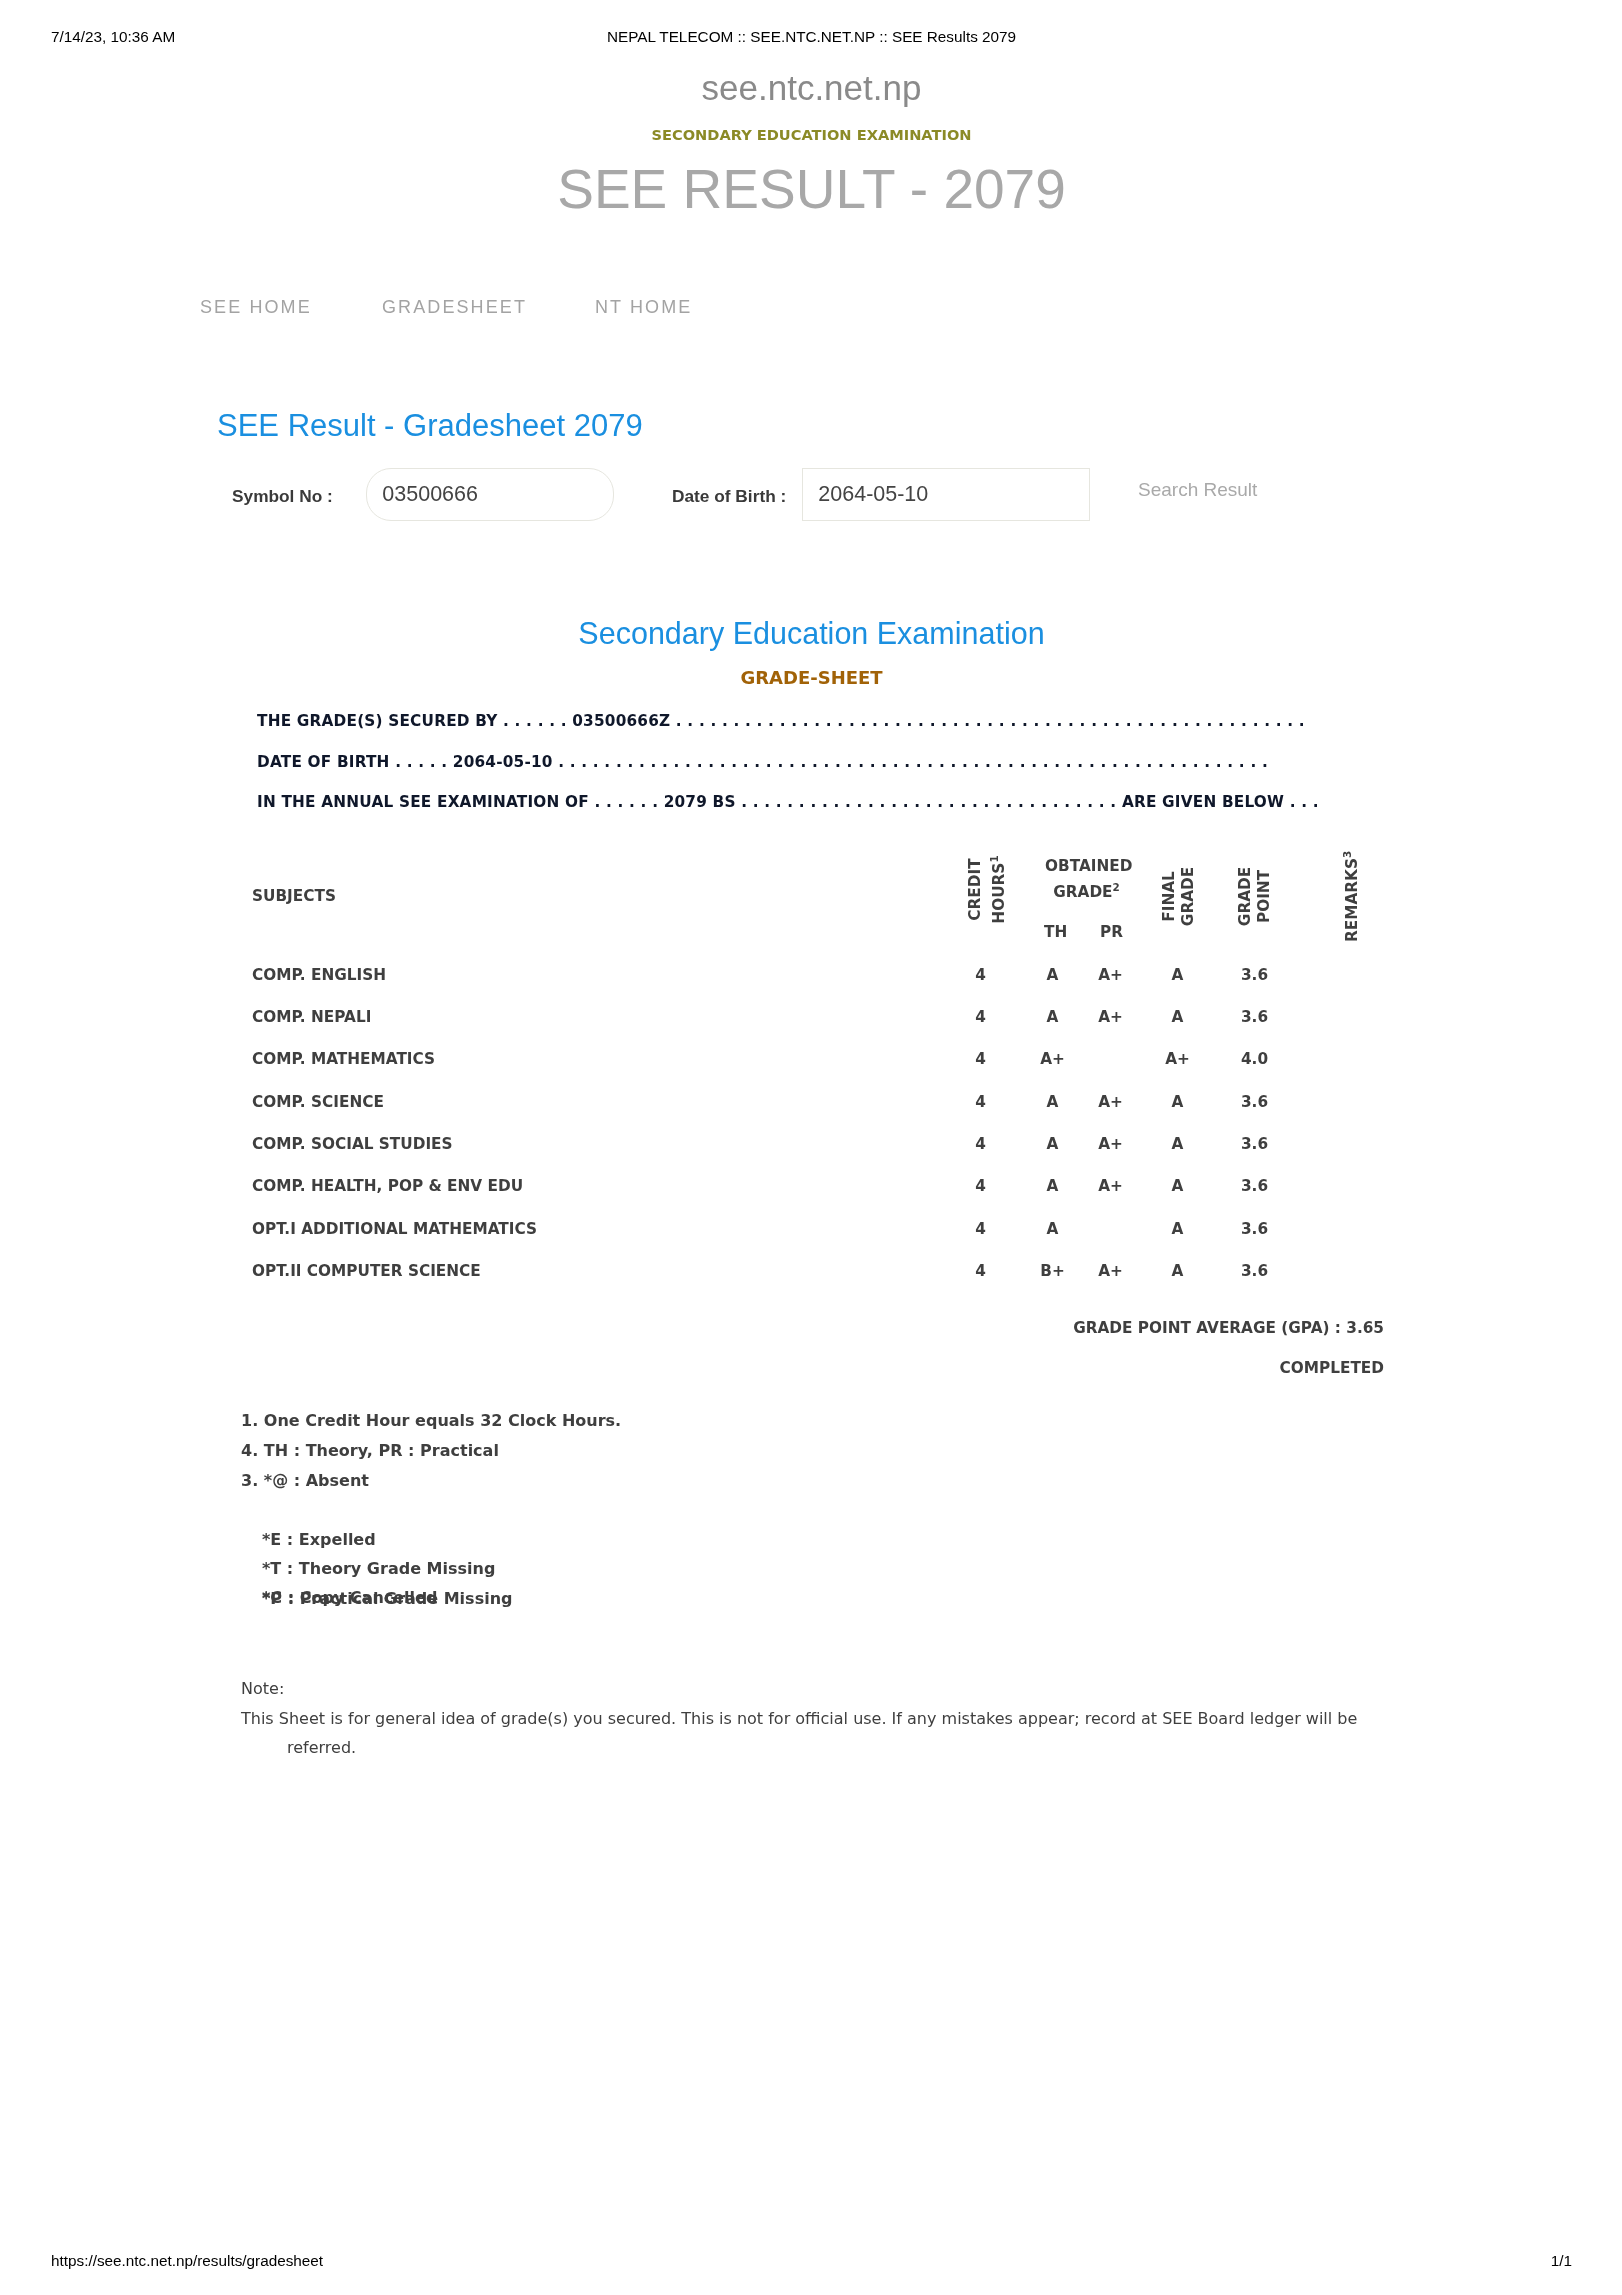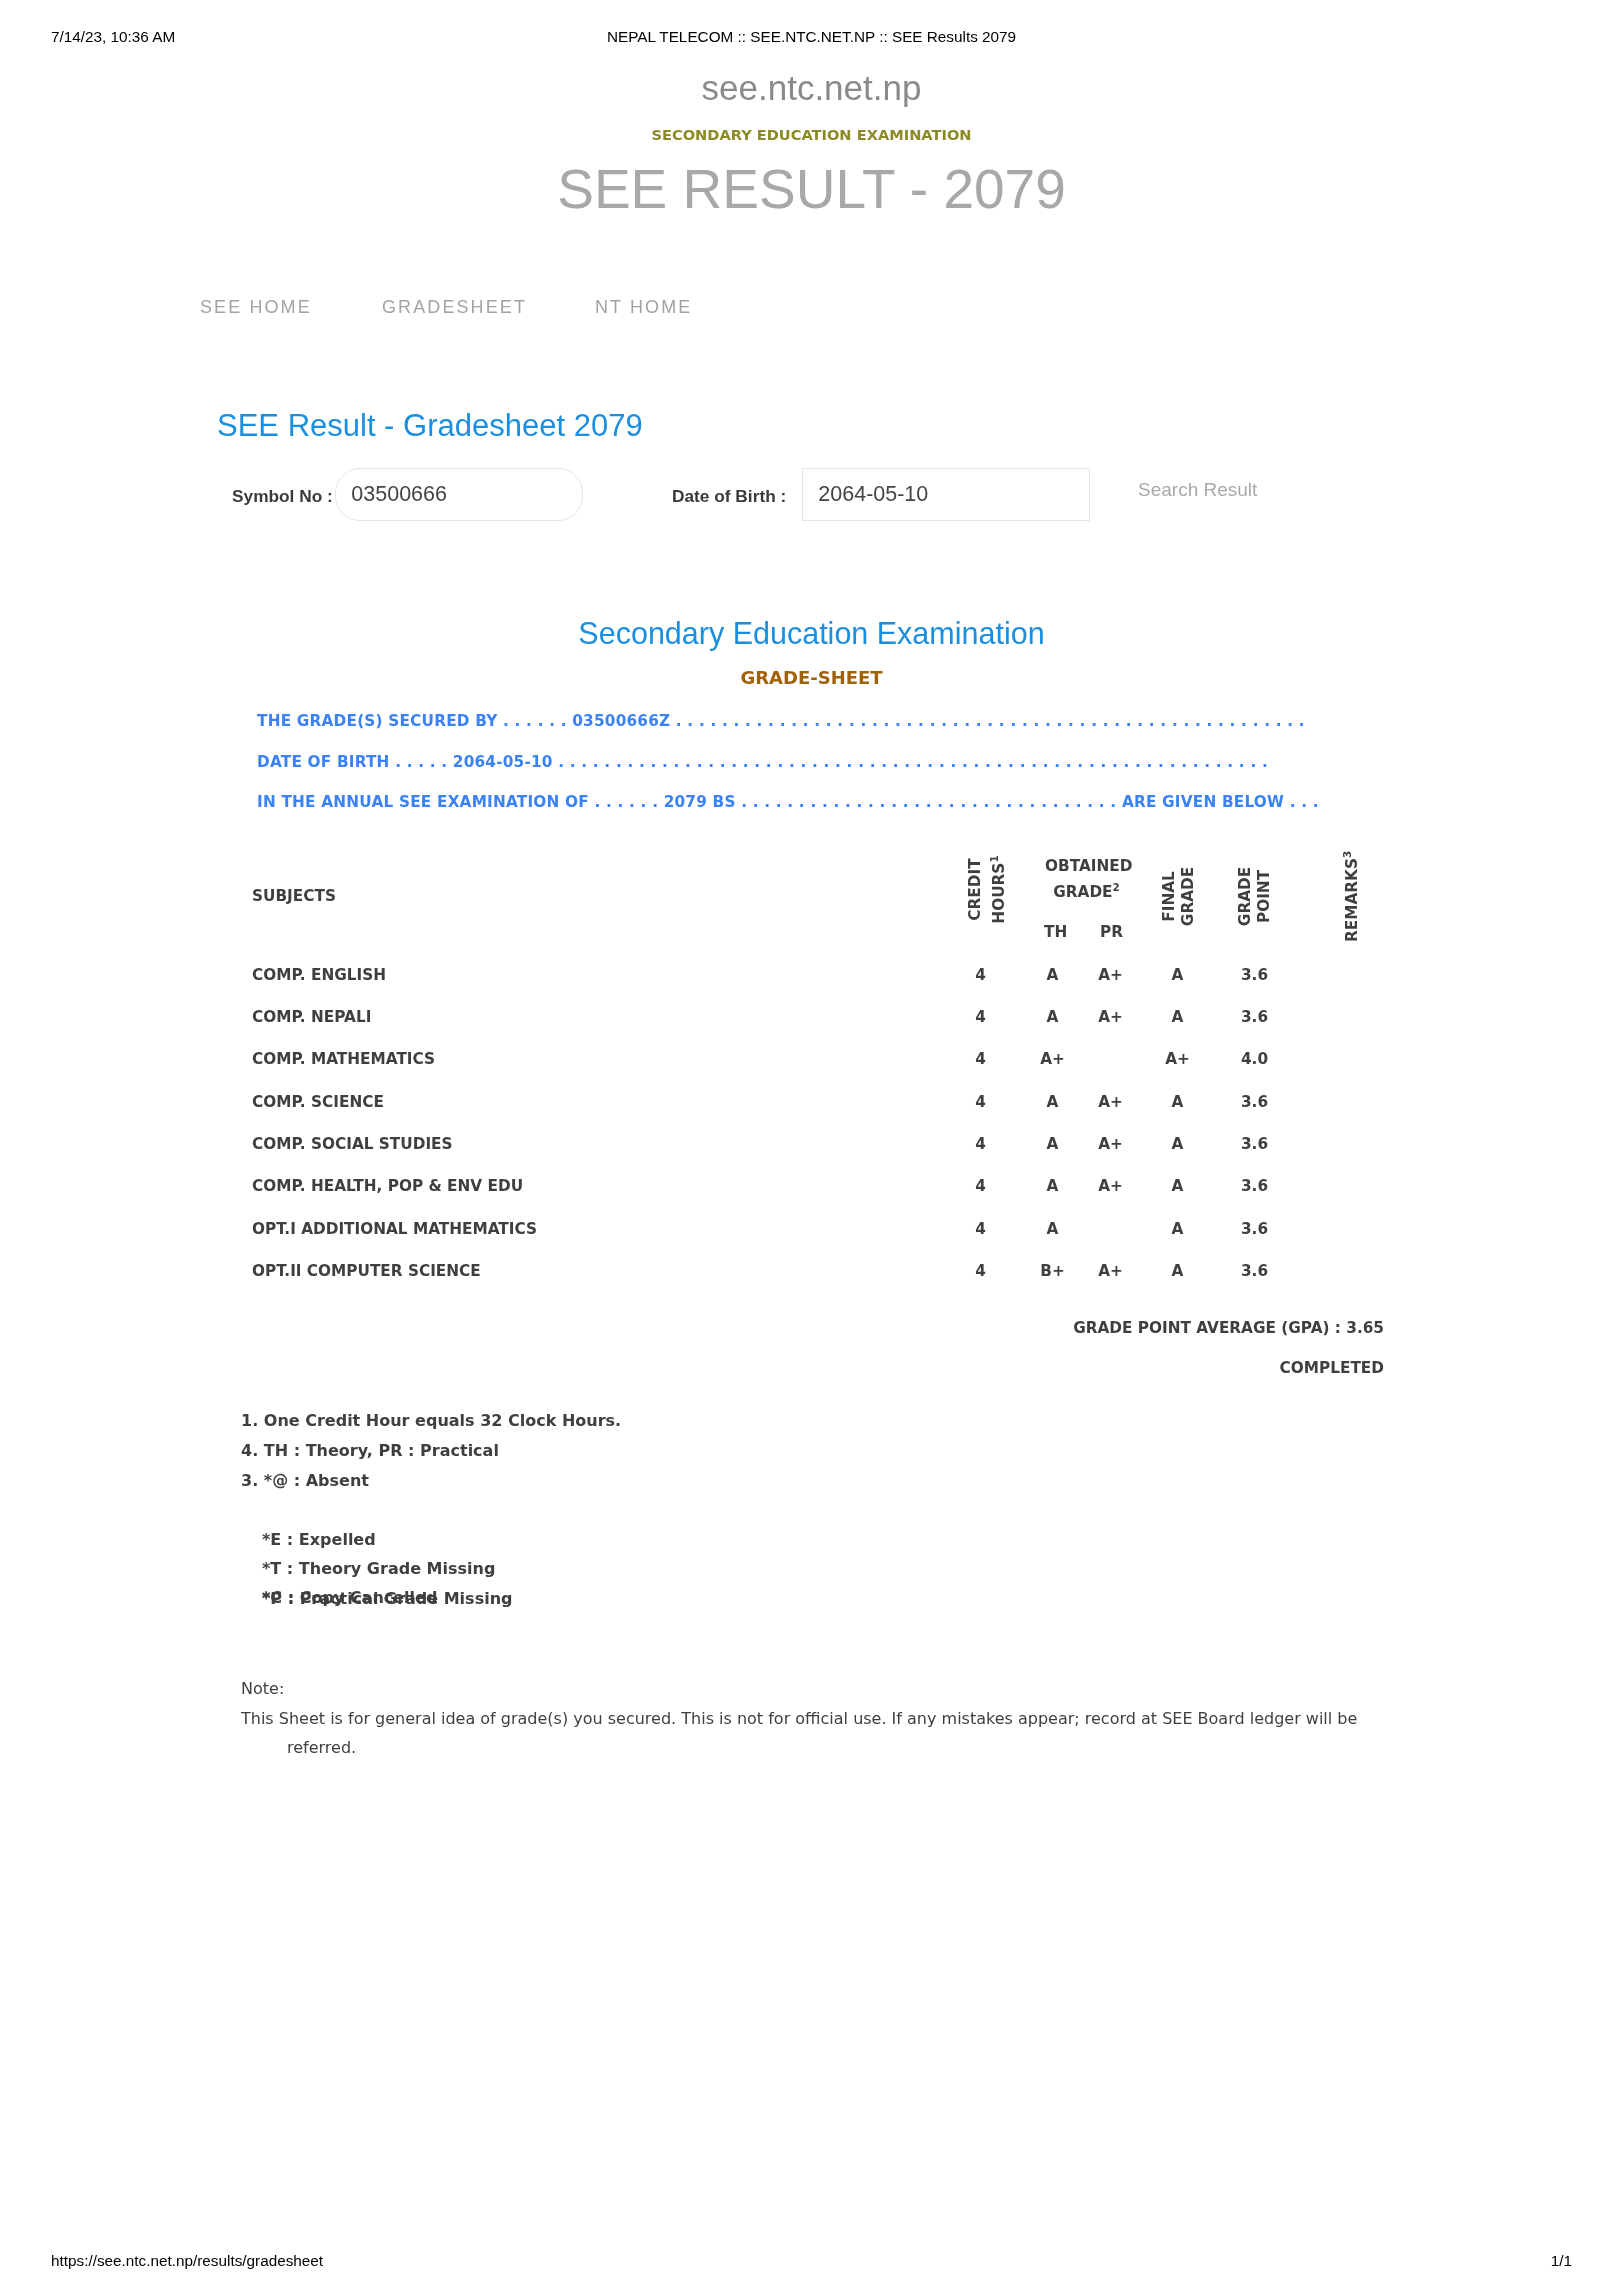--- a/index.html
+++ b/index.html
@@ -11,21 +11,21 @@
   .tagline { font-family: "DejaVu Sans", sans-serif; font-weight: bold; font-size: 14.6px; color: #8b8a26; left: 0; width: 1623px; text-align: center; top: 126px; letter-spacing: 0px; }
   .big-title { font-family: "Liberation Sans", sans-serif; font-size: 55px; color: #a8a8a8; left: 0; width: 1623px; text-align: center; top: 157px; }
   .nav a { font-family: "Liberation Sans", sans-serif; font-size: 18px; color: #a3a3a3; letter-spacing: 2.1px; text-decoration: none; position: absolute; top: 297px; white-space: nowrap; }
   .section-title { font-family: "Liberation Sans", sans-serif; font-size: 31px; color: #1a8fe0; left: 217px; top: 408px; }
   .lbl { font-family: "Liberation Sans", sans-serif; font-weight: bold; font-size: 17.3px; color: #3a3a3a; top: 486px; }
   .inp { position: absolute; top: 468px; height: 53px; border: 1.4px solid #e6e6df; background: #fff;
          font-family: "Liberation Sans", sans-serif; font-size: 21.5px; color: #444; padding: 0 0 0 15.3px; box-sizing: border-box; outline: none; }
   .search-btn { font-family: "Liberation Sans", sans-serif; font-size: 19px; color: #a9a9a9; left: 1138px; top: 479px; background: none; border: none; padding: 0; cursor: pointer; }
   .sub-title { font-family: "Liberation Sans", sans-serif; font-size: 30.5px; color: #1a8fe0; left: 0; width: 1623px; text-align: center; top: 616px; }
   .gs-title { font-weight: bold; font-size: 18px; color: #a16207; left: 0; width: 1623px; text-align: center; top: 667px; }
-  .decl { font-weight: bold; font-size: 15.3px; color: #3b82f6; left: 257px; letter-spacing: 0.2px; }
+  .decl { font-weight: bold; font-size: 15.3px; color: #0f172a; left: 257px; letter-spacing: 0.2px; }
   .th { font-weight: bold; font-size: 15.3px; color: #3f3f3f; }
   .vert { position: absolute; transform: rotate(-90deg); transform-origin: center center; text-align: center; line-height: 19px; font-weight: bold; font-size: 15.3px; color: #3f3f3f; white-space: nowrap; }
   sup { font-size: 10.4px; vertical-align: 6.2px; }
   .cell { position: absolute; font-weight: bold; font-size: 15.3px; color: #3f3f3f; text-align: center; width: 55px; white-space: nowrap; }
   .subj { position: absolute; left: 252px; font-weight: bold; font-size: 15.3px; color: #3f3f3f; white-space: nowrap; }
   .foot { font-weight: bold; font-size: 16px; color: #3f3f3f; left: 241px; }
   .note { font-weight: normal; font-size: 16px; color: #3f3f3f; left: 241px; }
 </style>
 </head>
 <body>
@@ -38,21 +38,21 @@
 <div class="abs big-title">SEE RESULT - 2079</div>
 
 <nav class="nav">
   <a href="#" style="left:200px;">SEE HOME</a>
   <a href="#" style="left:382px;">GRADESHEET</a>
   <a href="#" style="left:595px;">NT HOME</a>
 </nav>
 
 <div class="abs section-title">SEE Result - Gradesheet 2079</div>
 <label class="abs lbl" style="left:232px;">Symbol No :</label>
-<input class="inp" style="left: 335px; width: 248px; border-radius: 25px;" type="text" value="03500666">
+<input class="inp" style="left: 366px; width: 248px; border-radius: 25px;" type="text" value="03500666">
 <label class="abs lbl" style="left:672px;">Date of Birth :</label>
 <input class="inp" style="left: 802px; width: 288px;" type="text" value="2064-05-10">
 <button class="abs search-btn">Search Result</button>
 
 <div class="abs sub-title">Secondary Education Examination</div>
 <div class="abs gs-title">GRADE-SHEET</div>
 
 <div class="abs decl" style="top:712px;">THE GRADE(S) SECURED BY . . . . . . 03500666Z . . . . . . . . . . . . . . . . . . . . . . . . . . . . . . . . . . . . . . . . . . . . . . . . . . . . . . .</div>
 <div class="abs decl" style="top:753px;">DATE OF BIRTH . . . . . 2064-05-10 . . . . . . . . . . . . . . . . . . . . . . . . . . . . . . . . . . . . . . . . . . . . . . . . . . . . . . . . . . . . . .</div>
 <div class="abs decl" style="top:793px;">IN THE ANNUAL SEE EXAMINATION OF . . . . . . 2079 BS . . . . . . . . . . . . . . . . . . . . . . . . . . . . . . . . . ARE GIVEN BELOW . . .</div>

